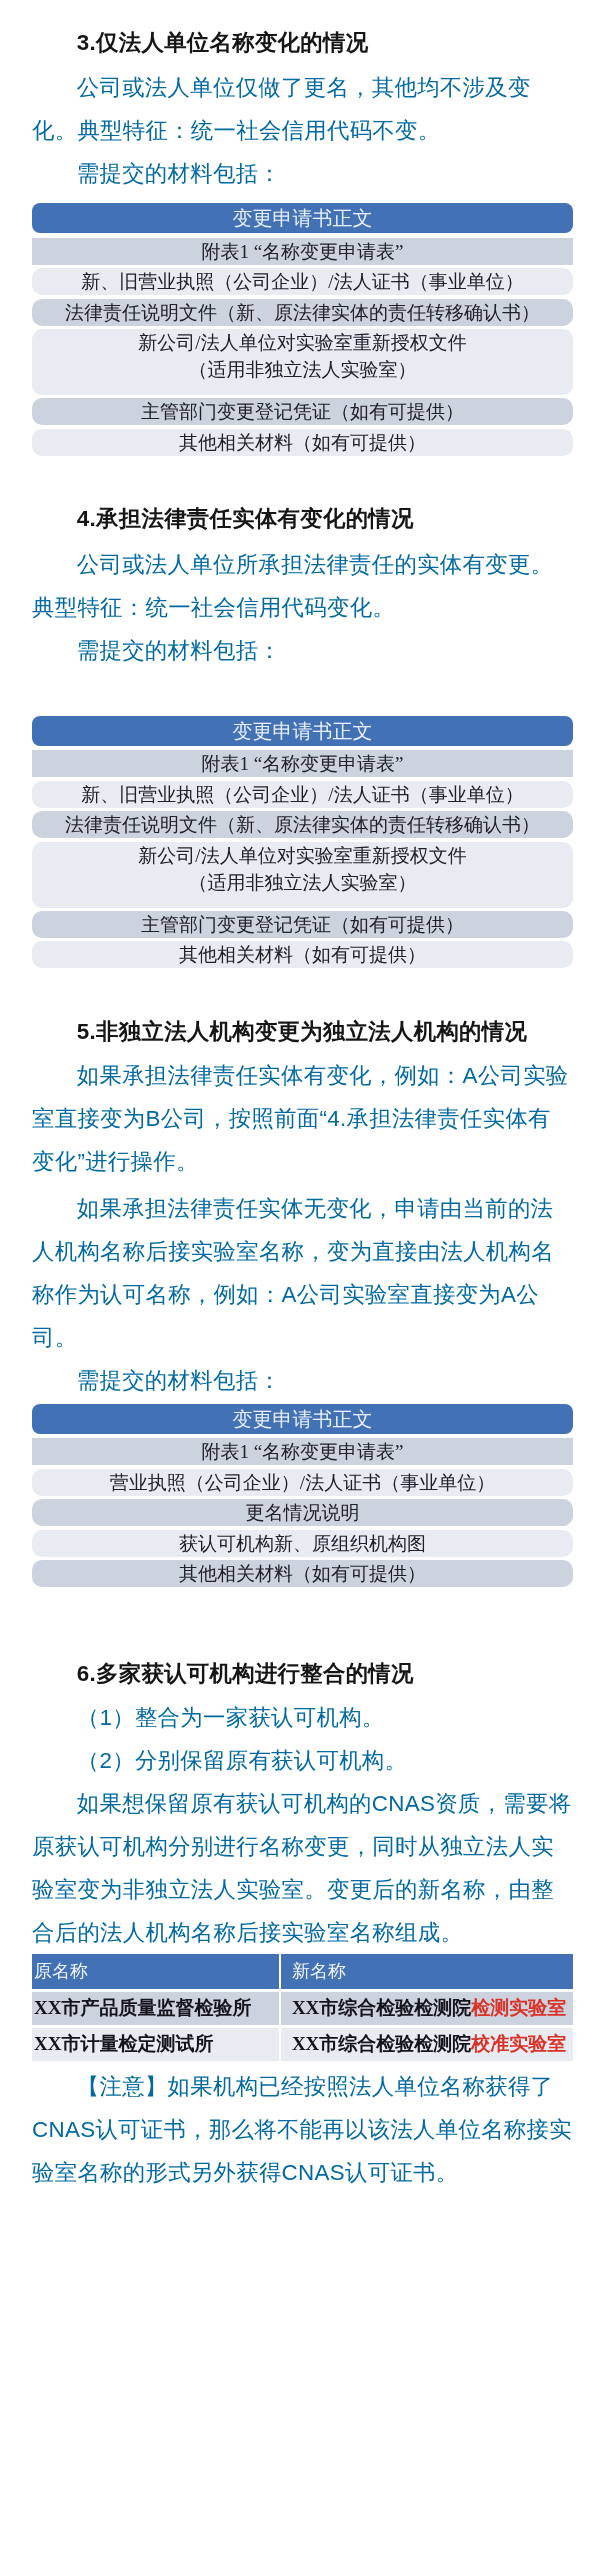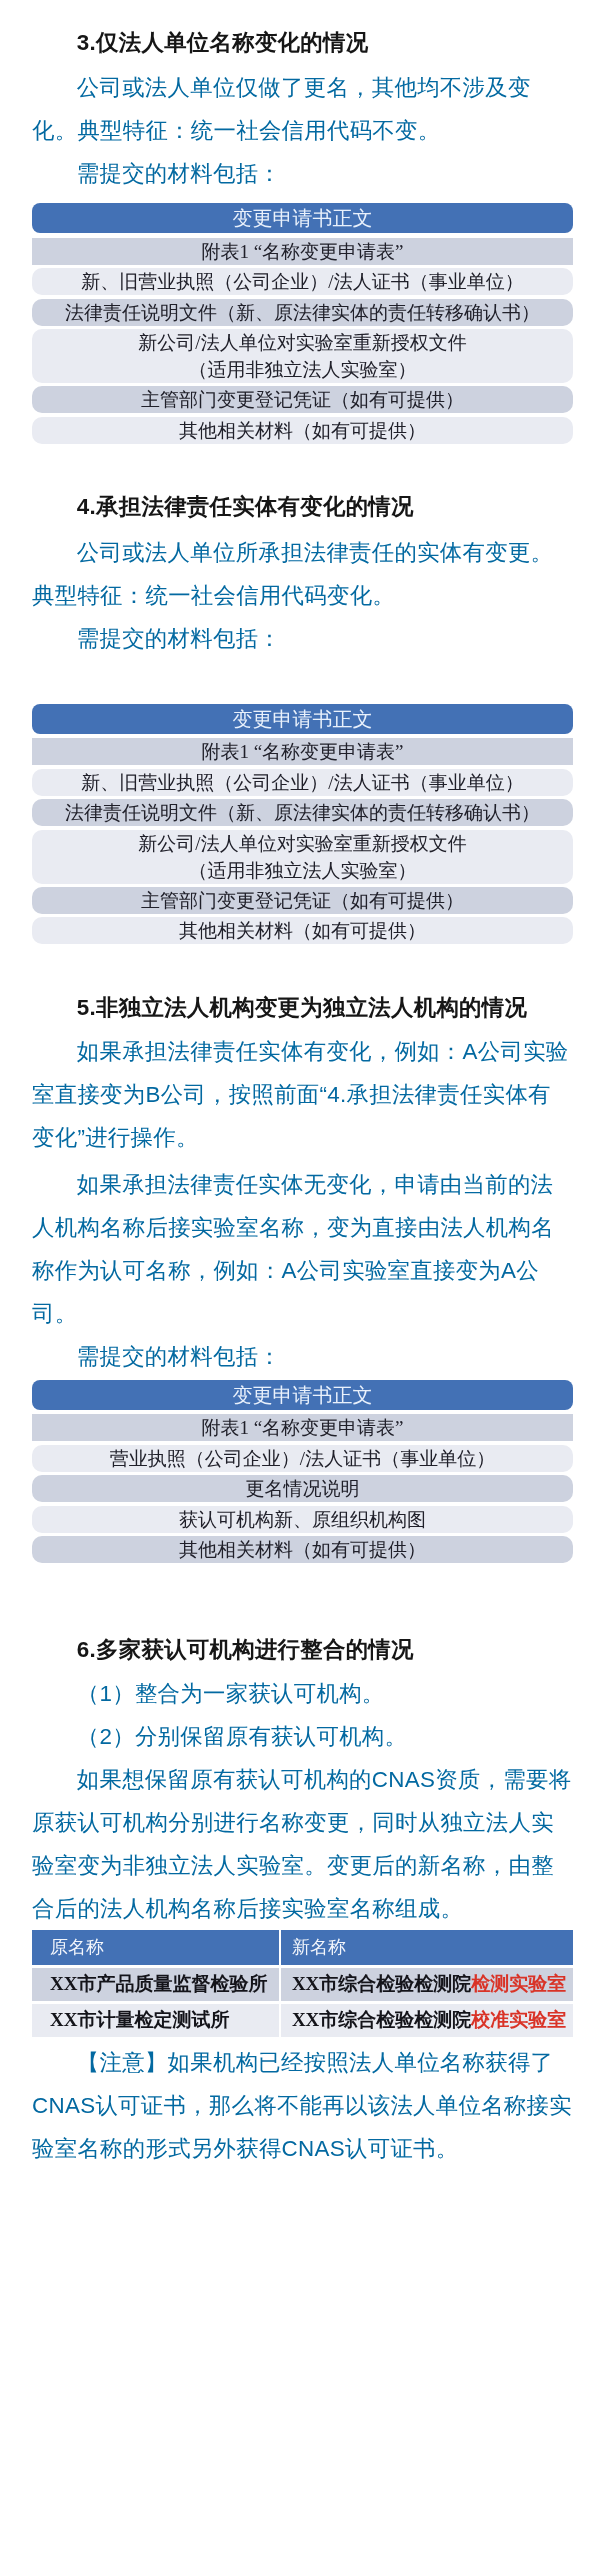--- a/index.html
+++ b/index.html
@@ -23,40 +23,40 @@
     background:#4371b5;color:#e9f1fc;
     font-family:"Liberation Serif","DejaVu Serif",serif;
     font-size:20px;margin-bottom:4.5px;border-radius:8px;
   }
   .mrow{
     text-align:center;color:#20202a;
     font-family:"Liberation Serif","DejaVu Serif",serif;
     font-size:19px;
   }
   .mrow.single{height:27px;line-height:27px;}
-  .mrow.double{height:54px;}
+  .mrow.double{height:66px;}
   .mrow.double .ln{height:27px;line-height:27px;}
   .mrow + .mrow{margin-top:3.4px;border-radius:10px;}
   .bg-dark{background:#cdd2df;}
   .bg-light{background:#e9ebf2;}
   
   .ntable{width:100%;}
   .ntable .nhead{
     display:flex;height:35px;background:#4371b5;color:#f3f6fc;
     font-family:"Liberation Serif","DejaVu Serif",serif;font-size:18px;
     margin-bottom:3.4px;
   }
   .ntable .nhead .cell{line-height:35px;}
   .nrow{
     display:flex;height:32.5px;color:#14141a;
     font-family:"Liberation Serif","DejaVu Serif",serif;
     font-size:19px;font-weight:700;margin-bottom:3.4px;
   }
   .nrow .cell{line-height:32.5px;}
-  .cell.c1{width:45.6%;box-sizing:border-box;padding-left:18px;border-radius:15px;}
+  .cell.c1{width:45.6%;box-sizing:border-box;padding-left:2px;border-radius:15px;}
   .cell.c2{flex:1;box-sizing:border-box;padding-left:11.2px;border-left:2.2px solid #ffffff;}
   .red{color:#d93327;}
   .nowrap{white-space:nowrap;}
 </style>
 </head>
 <body>
 
 <div class="page">
 
   <h2 class="sec-title" style="margin-top:2.8px">3.仅法人单位名称变化的情况</h2>

